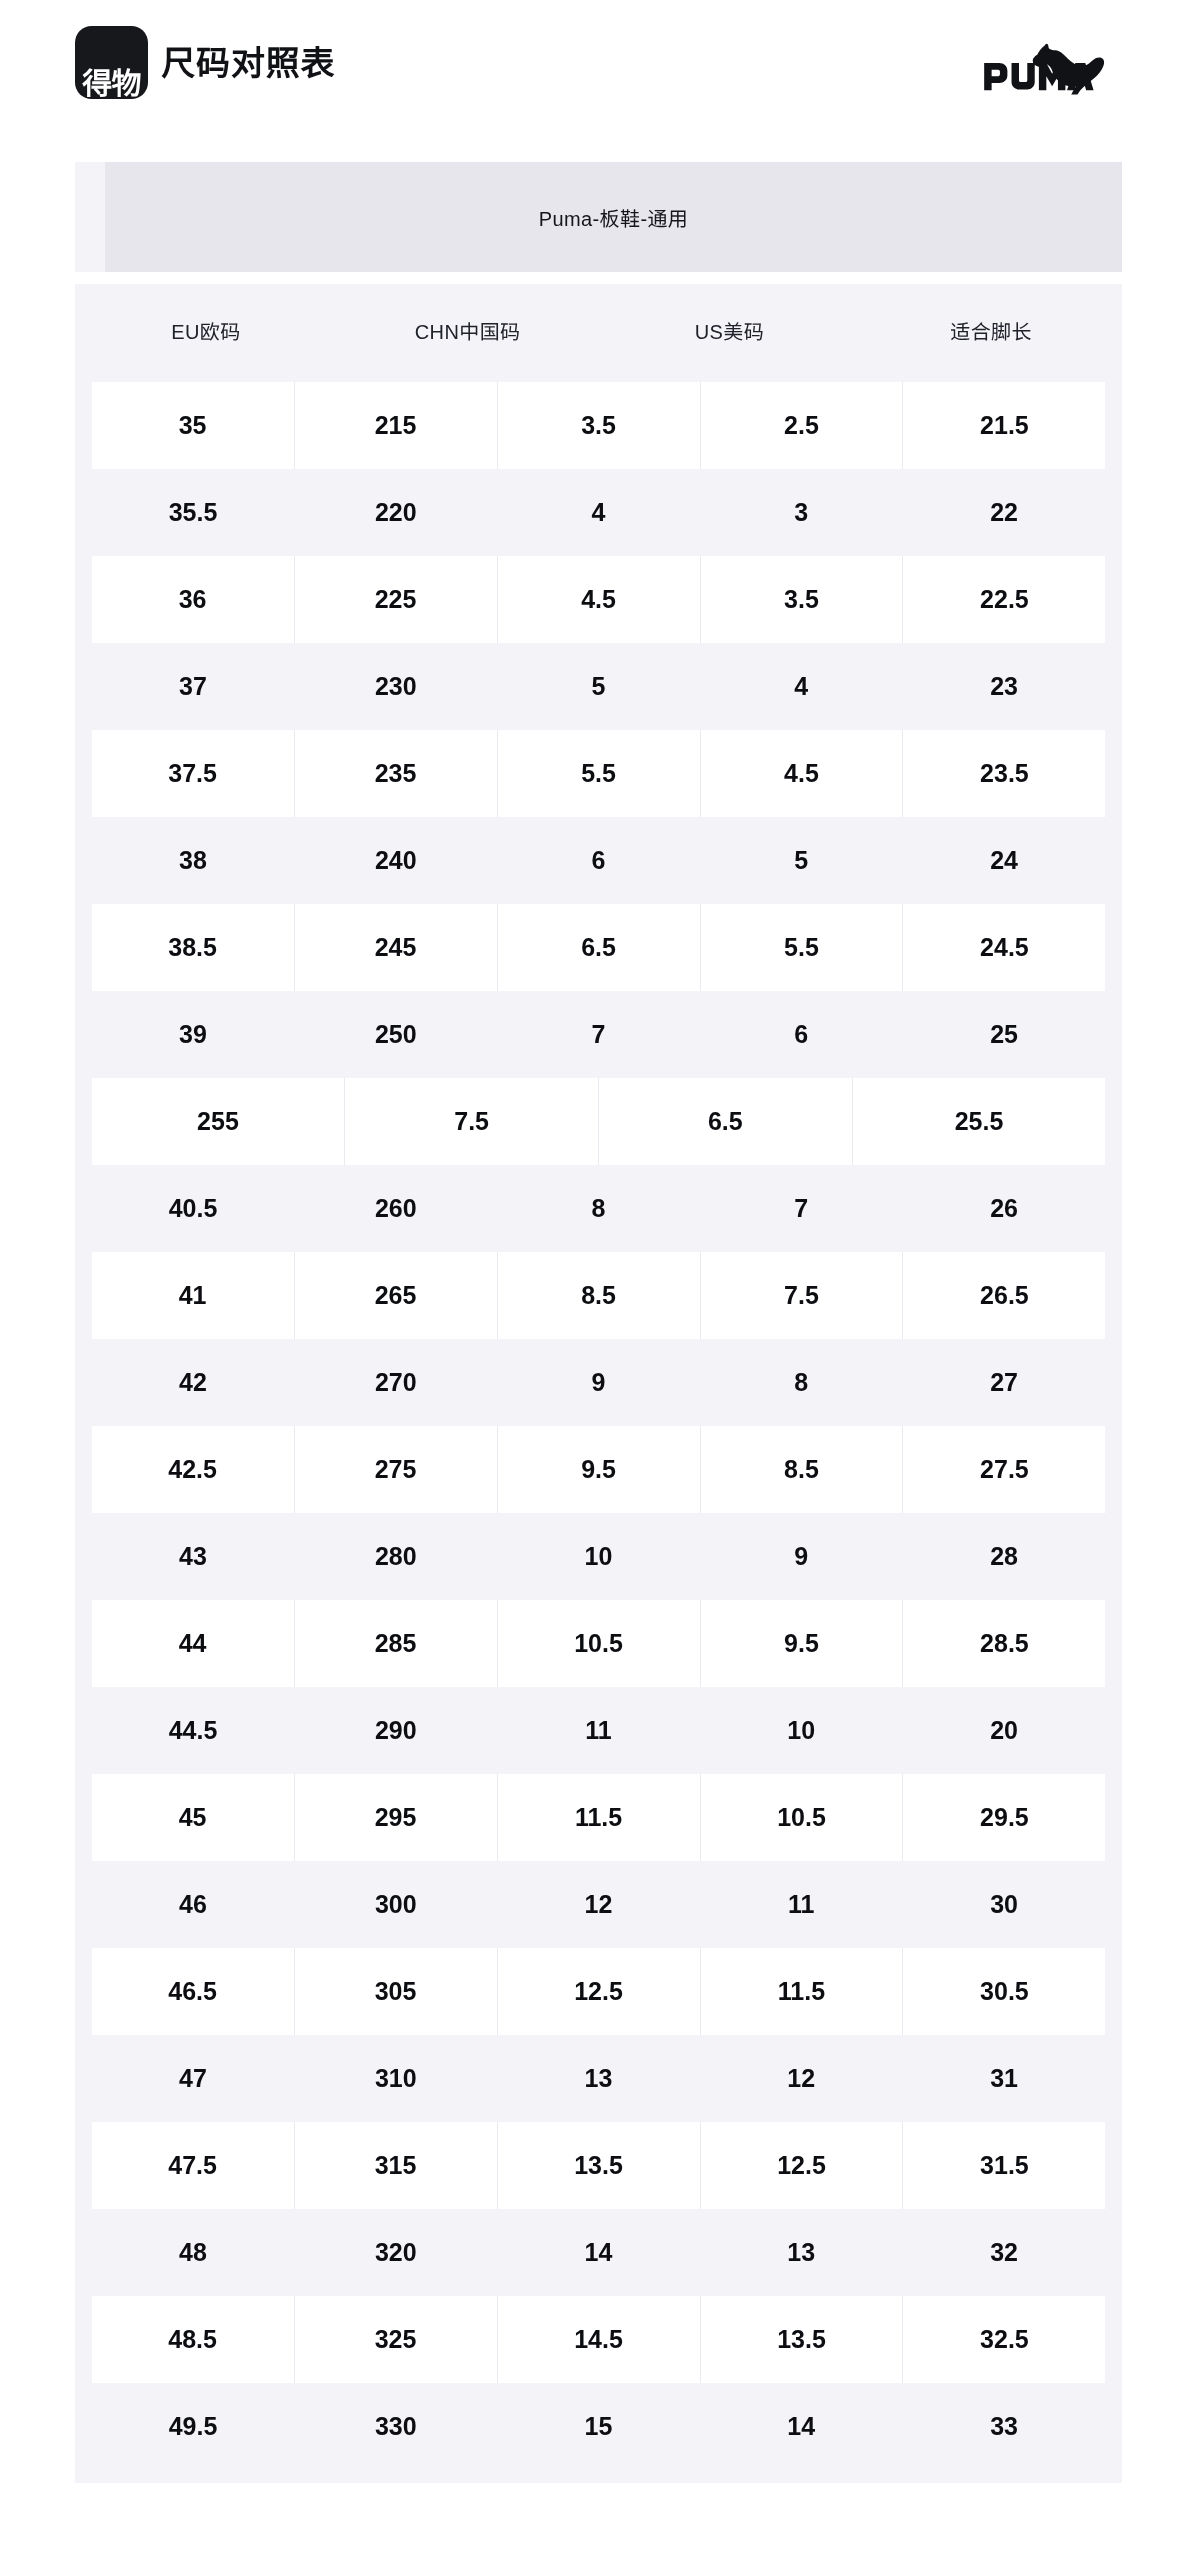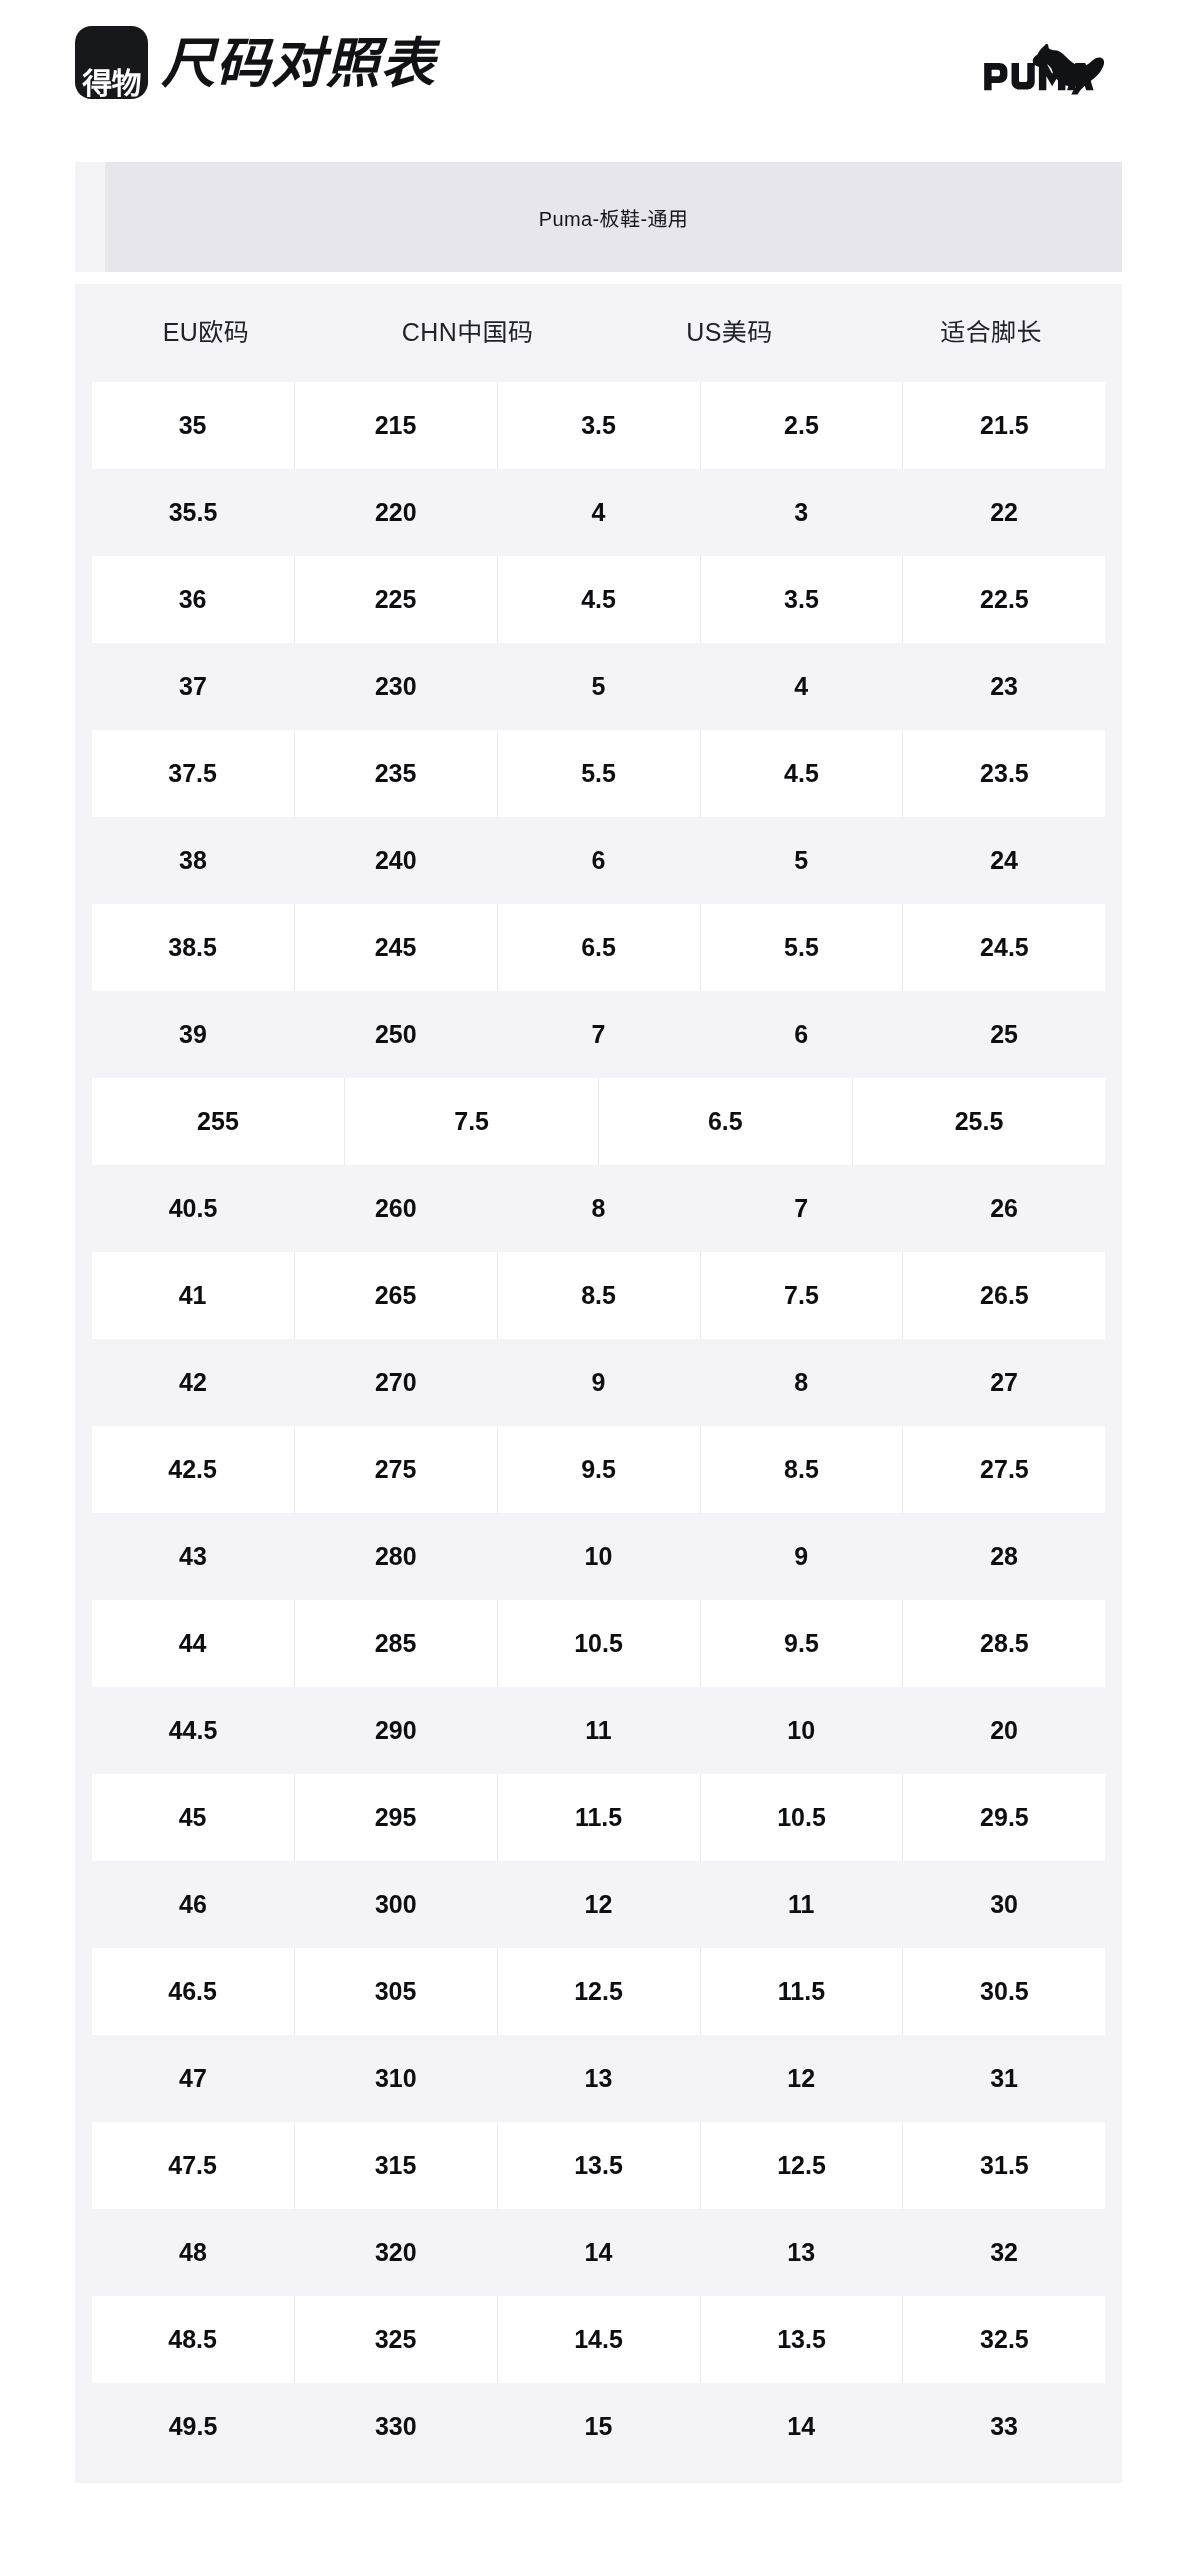--- a/index.html
+++ b/index.html
@@ -42,27 +42,26 @@
   }
   .app-logo-text {
     color: #ffffff;
     font-size: 30px;
     font-weight: 700;
     letter-spacing: -0.8px;
     line-height: 1;
     font-family: "DejaVu Sans", "Liberation Sans", sans-serif;
   }
   .page-title {
-    font-size: 54px;
+    font-size: 34px;
     font-weight: 700;
     color: #111216;
     letter-spacing: 0.8px;
     line-height: 1;
     white-space: nowrap;
-    font-style: italic;
   }
   .brand-mark {
     position: absolute;
     right: 75px;
     top: 50%;
     transform: translateY(-50%);
     width: 150px;
     height: 65px;
     display: flex;
     align-items: center;
@@ -96,21 +95,21 @@
 
   .table-head {
     display: flex;
     height: 98px;
     align-items: center;
     background: #f4f3f8;
   }
   .table-head .cell {
     flex: 1 1 0;
     text-align: center;
-    font-size: 25px;
+    font-size: 20px;
     font-weight: 400;
     color: #20222a;
     letter-spacing: 0.4px;
   }
 
   .table-body {
     background: #f4f3f8;
     padding-bottom: 13.3px;
   }
   .row {

